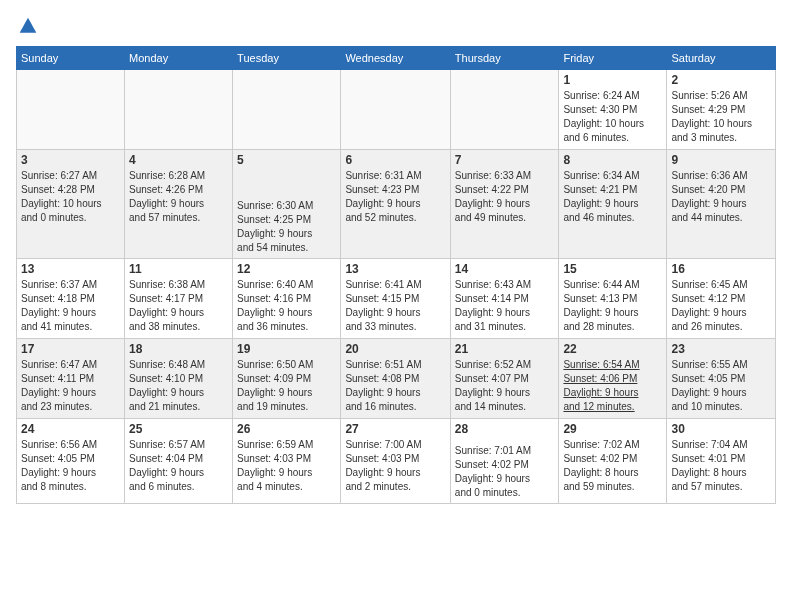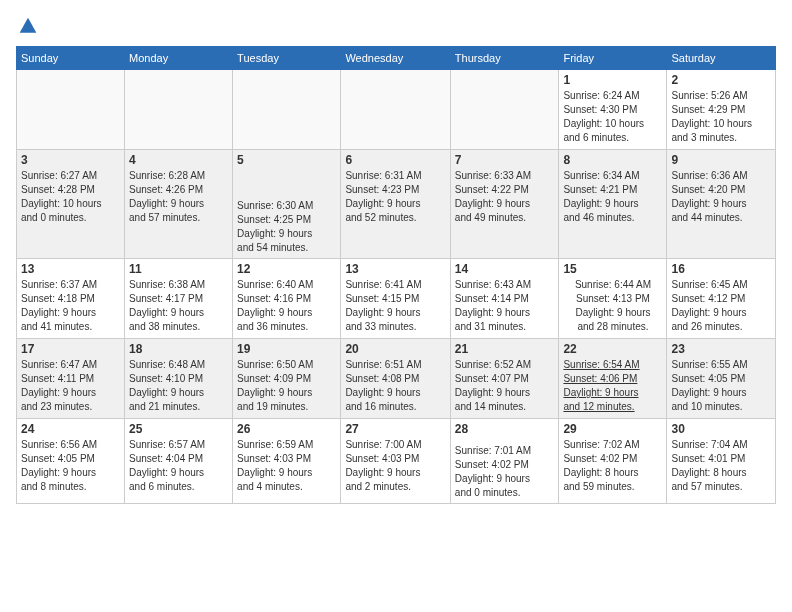--- a/index.html
+++ b/index.html
@@ -235,21 +235,21 @@
           </td>
           <td>
             <span class="day-num">14</span>
             <div class="day-info" style="white-space: pre-line;">Sunrise: 6:43 AM
 Sunset: 4:14 PM
 Daylight: 9 hours
 and 31 minutes.</div>
           </td>
           <td>
             <span class="day-num">15</span>
-            <div class="day-info" style="white-space: pre-line; text-align: center;">Sunrise: 6:44 AM
+            <div class="day-info" style="white-space: pre-line;">Sunrise: 6:44 AM
 Sunset: 4:13 PM
 Daylight: 9 hours
 and 28 minutes.</div>
           </td>
           <td>
             <span class="day-num">16</span>
             <div class="day-info" style="white-space: pre-line;">Sunrise: 6:45 AM
 Sunset: 4:12 PM
 Daylight: 9 hours
 and 26 minutes.</div>

